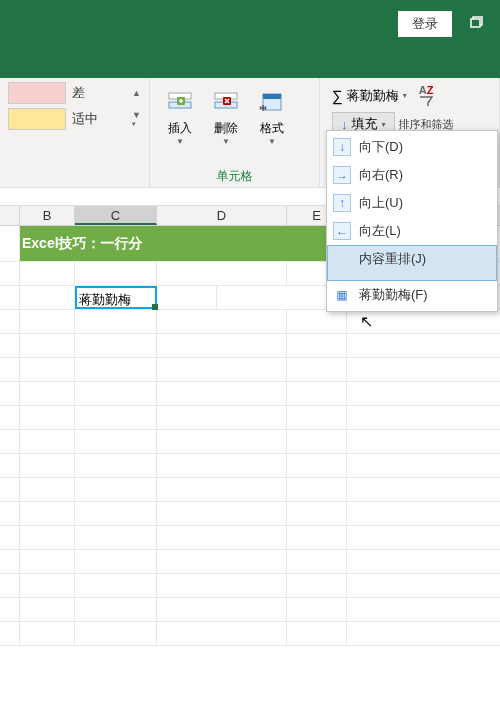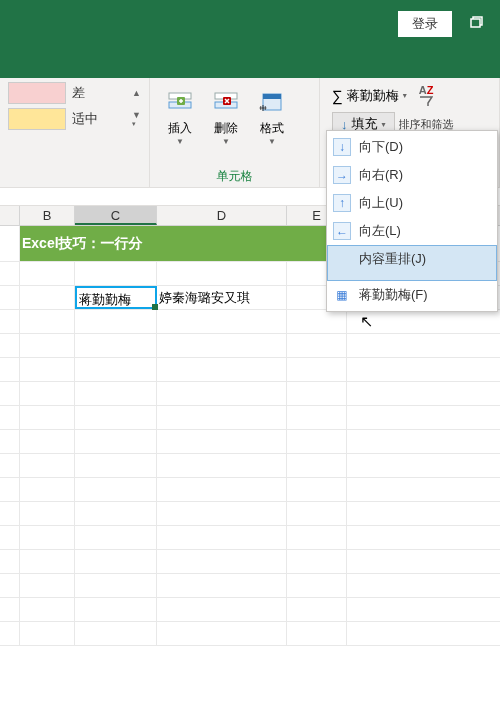--- a/index.html
+++ b/index.html
@@ -190,21 +190,20 @@
       <div class="cell" style="width:130px"></div>
       <div class="cell" style="width:60px"></div>
     </div>
   <div class="row">
     <div class="cell" style="width:20px"></div>
     <div class="cell" style="width:55px"></div>
     <div class="cell selected-cell" style="width:82px;position:relative">
       <span>蒋勤勤梅</span>
       <div class="fill-handle"></div>
     </div>
-    <div class="cell" style="width:130px">婷秦海璐安又琪</div>
     <div class="cell" style="width:60px"></div>
   </div>
   <div class="row">
       <div class="cell" style="width:20px"></div>
       <div class="cell" style="width:55px"></div>
       <div class="cell" style="width:82px"></div>
       <div class="cell" style="width:130px"></div>
       <div class="cell" style="width:60px"></div>
     </div>
   <div class="row">

